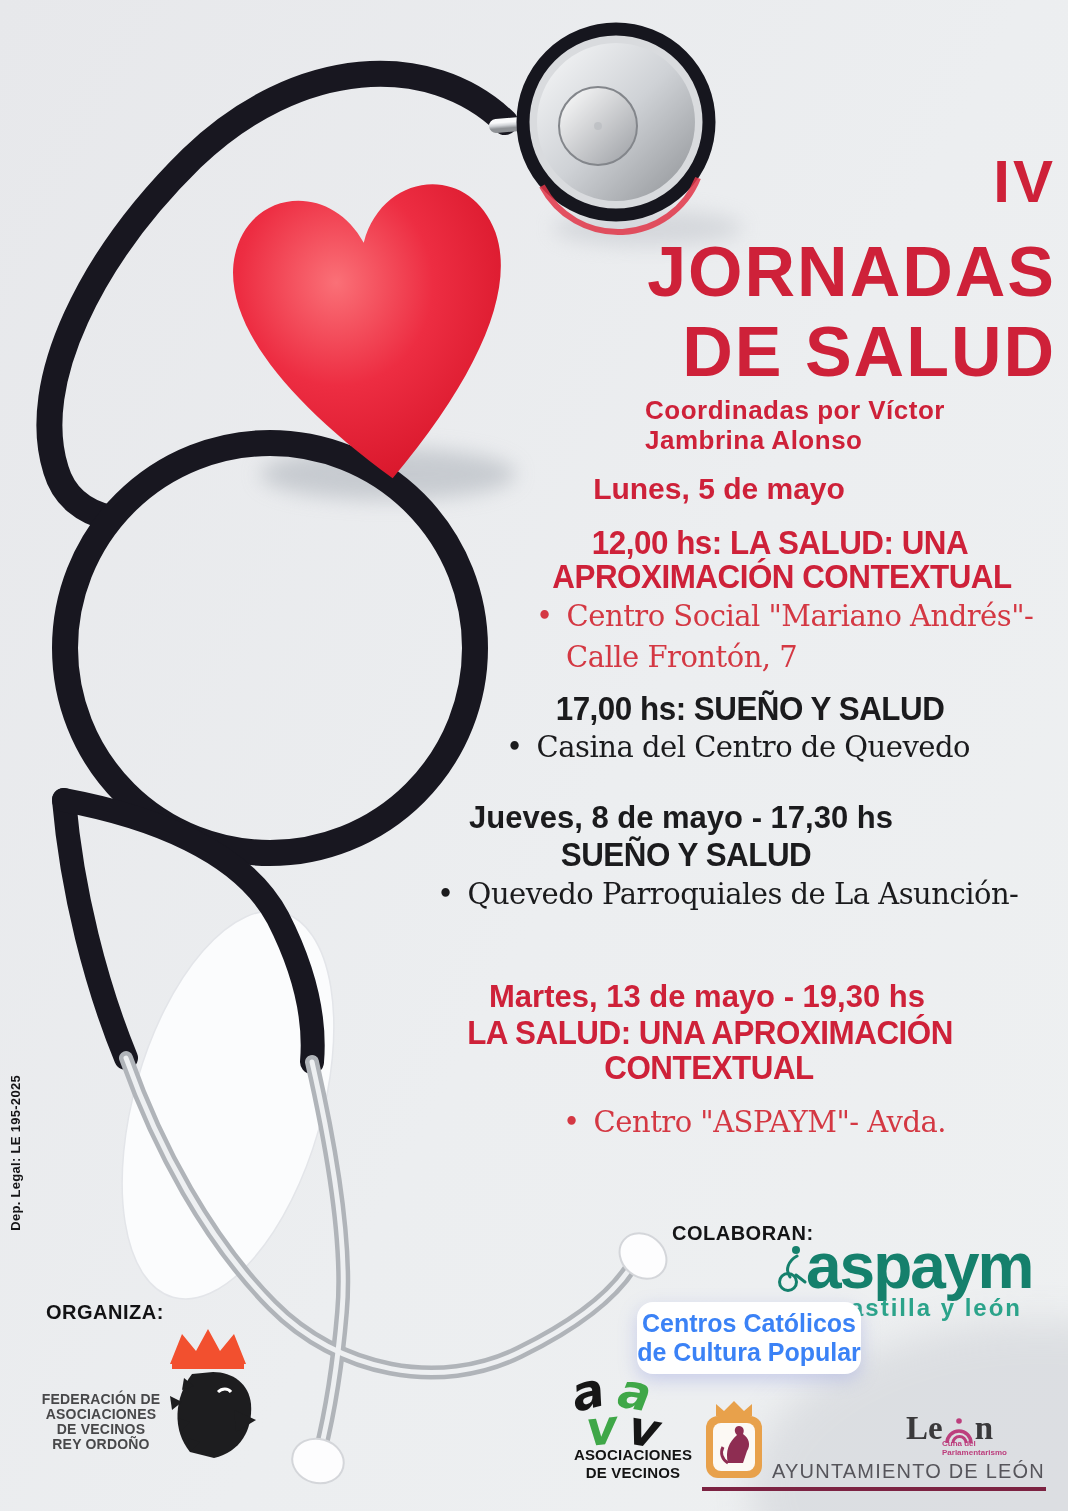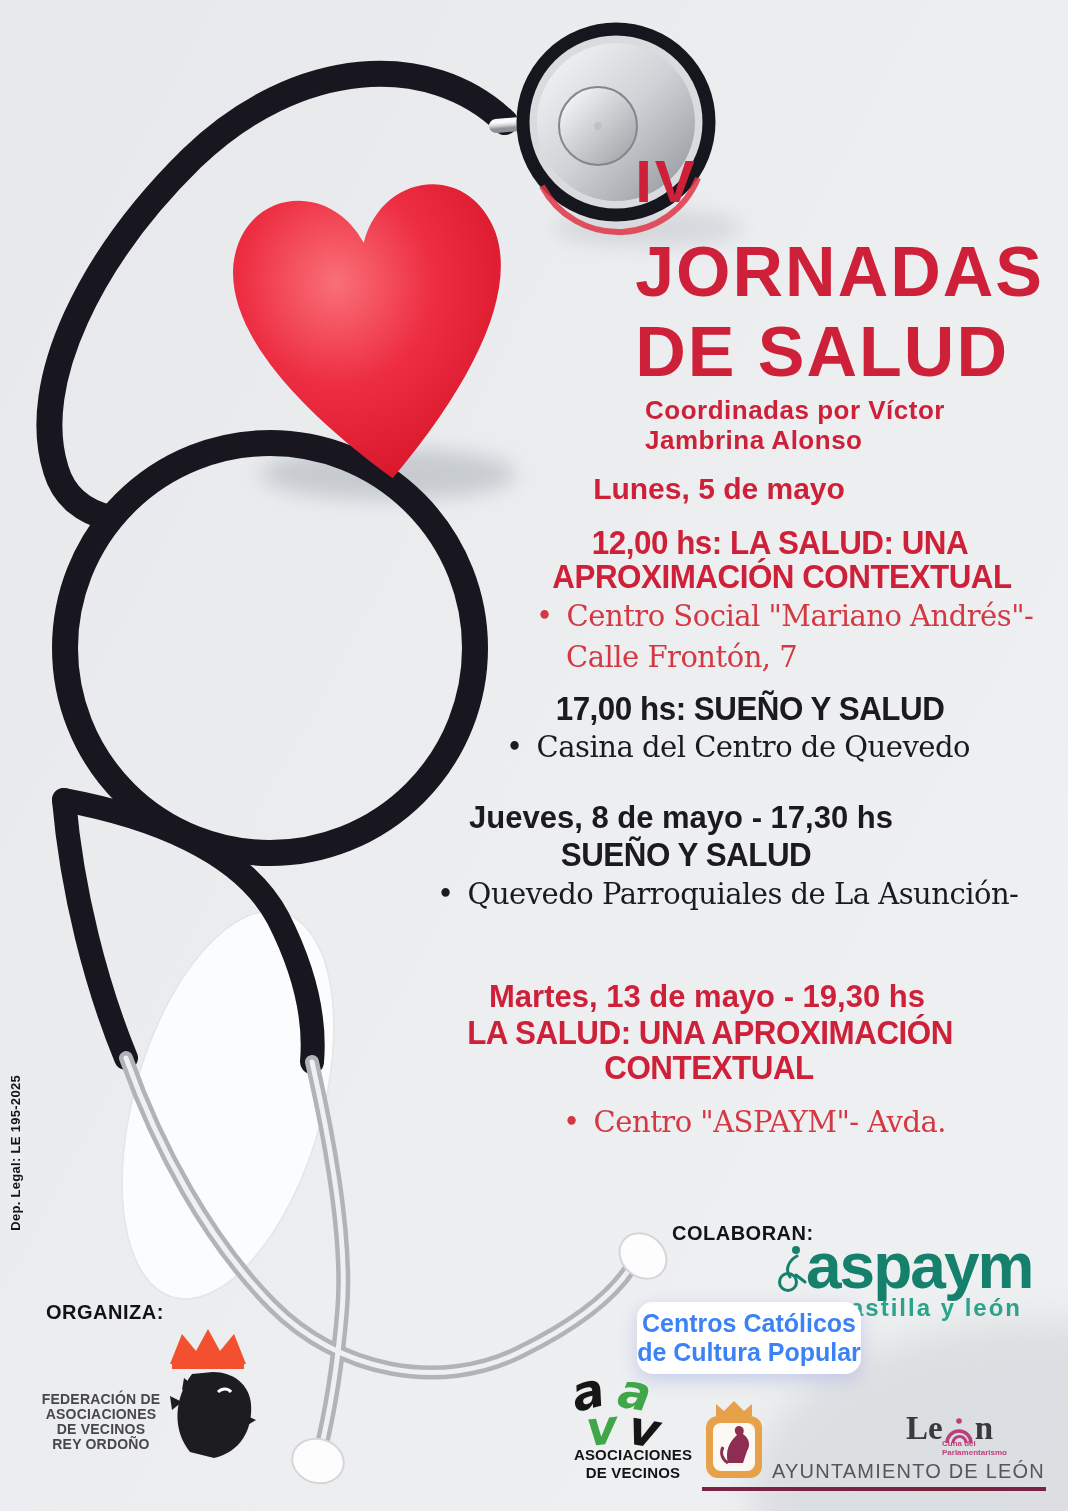--- a/index.html
+++ b/index.html
@@ -10,21 +10,21 @@
   .line{position:absolute;white-space:nowrap;line-height:1;z-index:3;}
   .center{transform:translateX(-50%);}
   .cond{font-weight:700;font-size:33px;letter-spacing:-.5px;}
   .cond.center{transform:translateX(-50%) scaleX(.95);}
   .day{font-weight:700;font-size:30px;}
   .serif{font-family:"DejaVu Serif",serif;font-size:29px;letter-spacing:-.5px;}
   .crimson{color:#ce2139;}
   .redserif{color:#d43843;}
   .ink{color:#1b1b1d;}
   .dot{display:inline-block;margin-right:14px;}
-  #title-block{position:absolute;right:24px;top:152px;z-index:3;color:#ce2139;}
+  #title-block{position:absolute;right:12px;top:152px;text-align:right;z-index:3;color:#ce2139;}
   #title-roman{font-size:60px;font-weight:700;letter-spacing:3px;line-height:1;margin-bottom:20px;}
   .title-big{font-size:70px;font-weight:700;letter-spacing:2px;line-height:80px;}
   #coordinator{position:absolute;left:645px;top:395px;z-index:3;color:#ce2139;
                font-weight:700;font-size:26px;line-height:30px;letter-spacing:.5px;}
   #colaboran-label{position:absolute;left:672px;top:1222px;font-size:20px;font-weight:800;
                    letter-spacing:.5px;color:#141416;z-index:3;}
   #aspaym-logo{position:absolute;left:775px;top:1234px;z-index:3;}
   #aspaym-wordmark{position:absolute;left:31px;top:0;font-size:64px;font-weight:700;
                    letter-spacing:-2px;color:#15806c;line-height:1;}
   #aspaym-region{position:absolute;left:247px;top:60px;transform:translateX(-100%);

